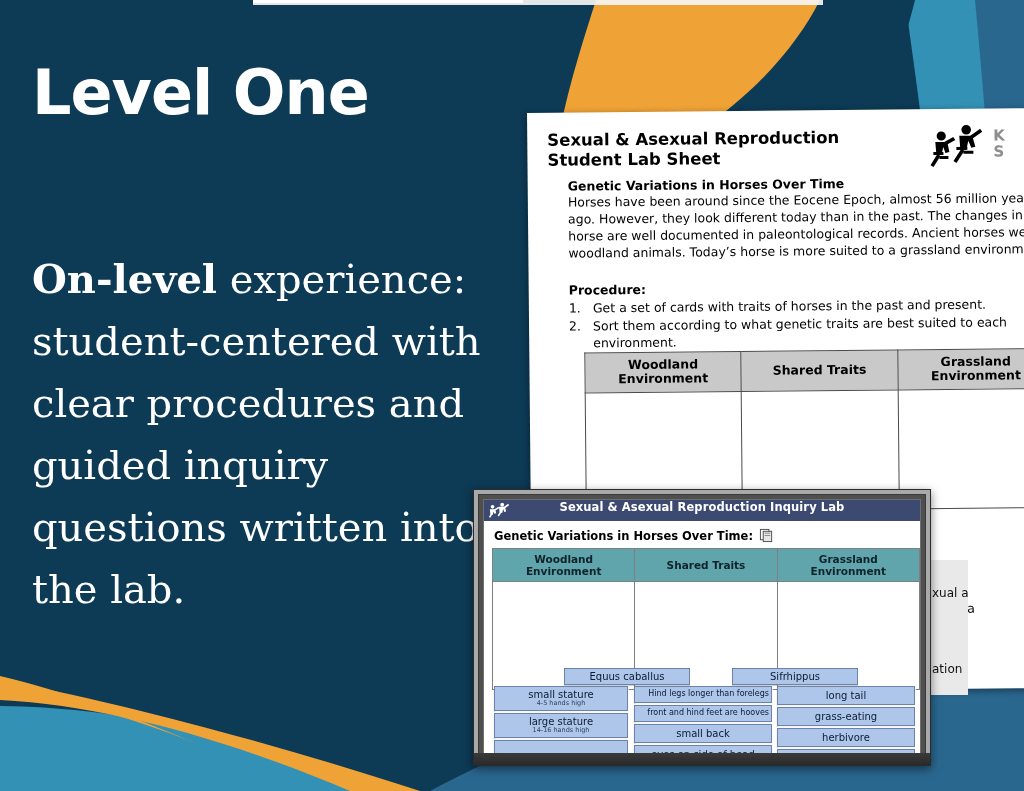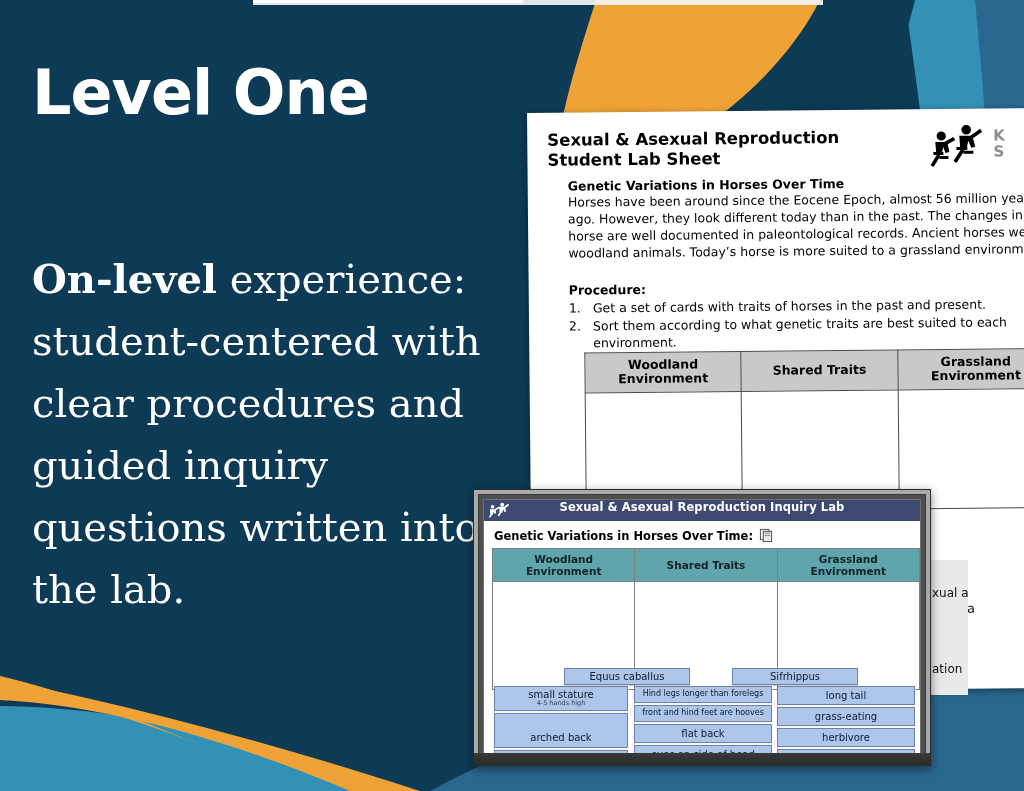--- a/index.html
+++ b/index.html
@@ -177,21 +177,21 @@
     background:#adc6ea;border:1px solid #6d82a8;
     font-family:"DejaVu Sans", sans-serif;
     font-size:10px;color:#0b1b33;
     text-align:center;
     margin-bottom:2px;
     box-shadow:1px 1px 0 rgba(255,255,255,.8), 0 1px 1px rgba(0,0,0,.18);
     padding:2px 2px;
     line-height:1.1;
   }
   .card .sm{display:block;font-size:6.5px;color:#33425e;line-height:1.2;}
-  .card.tiny{font-size:8px;}
+  .card.tiny{font-size:8px;text-align:right;}
   .cards-wrap{position:absolute;top:18px;left:0;right:0;}
 
   
   .win-bottom{
     position:absolute;left:0;right:0;bottom:0;height:12px;
     background:linear-gradient(#3a3a3a,#2a2a2a);
   }
 
   
   .peek{
@@ -378,39 +378,43 @@
 
           <div class="species s1">Equus caballus</div>
           <div class="species s2">Sifrhippus</div>
 
           <div class="tray-col c1">
             <div class="cards-wrap">
               <div class="card">
                 <span>small stature</span>
                 <span class="sm">4-5 hands high</span>
               </div>
+              <div class="card">
+                <span>large stature</span>
+                <span class="sm">14-16 hands high</span>
+              </div>
               <div class="card" style="padding:18px 2px 4px;">
                 <span>arched back</span>
               </div>
               <div class="card" style="padding:3px 2px 4px;">
                 
               </div>
             </div>
           </div>
 
           <div class="tray-col c2">
             <div class="cards-wrap">
               <div class="card tiny" style="padding:3px 2px;">
                 <span>Hind legs longer than forelegs</span>
               </div>
               <div class="card tiny" style="padding:3px 2px;">
                 <span>front and hind feet are hooves</span>
               </div>
               <div class="card" style="padding:3px 2px;">
-                <span>flat back</span>
+                <span>small back</span>
               </div>
               <div class="card" style="padding:3px 2px;">
                 <span>eyes on side of head</span>
               </div>
 
             </div>
           </div>
 
           <div class="tray-col c3">
             <div class="cards-wrap">

